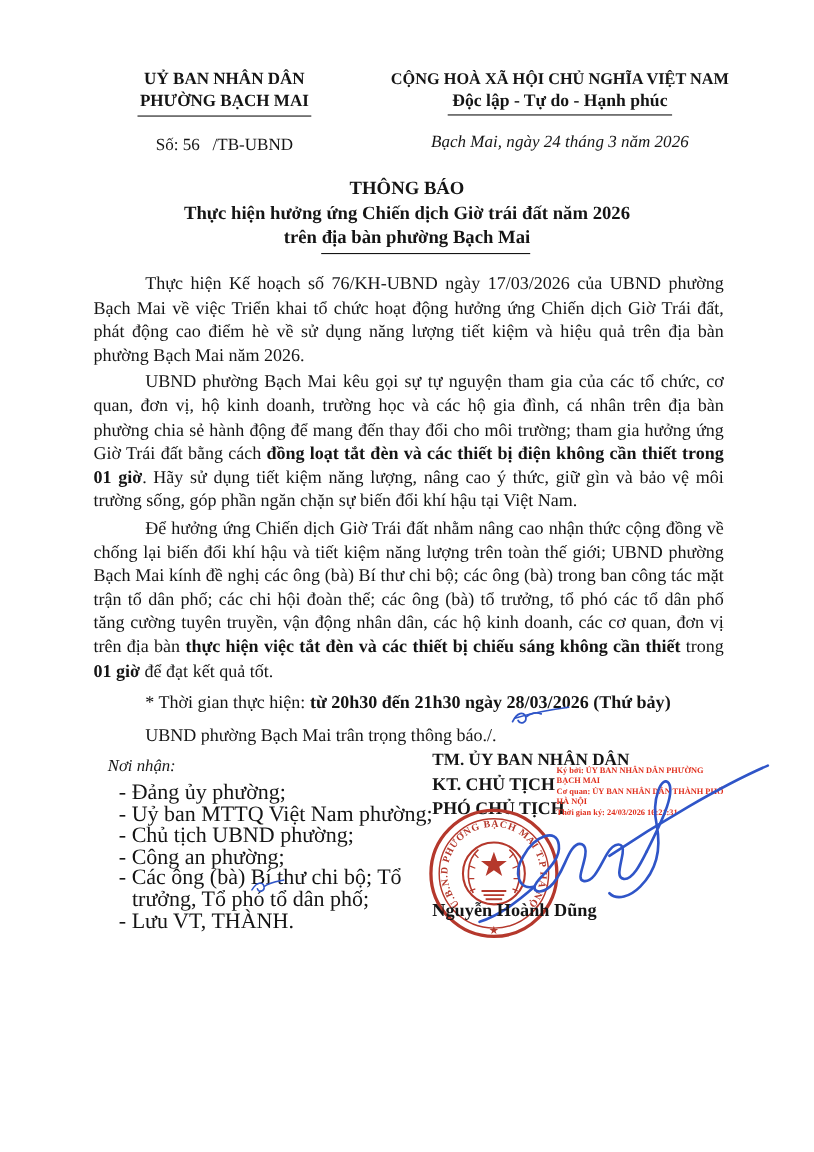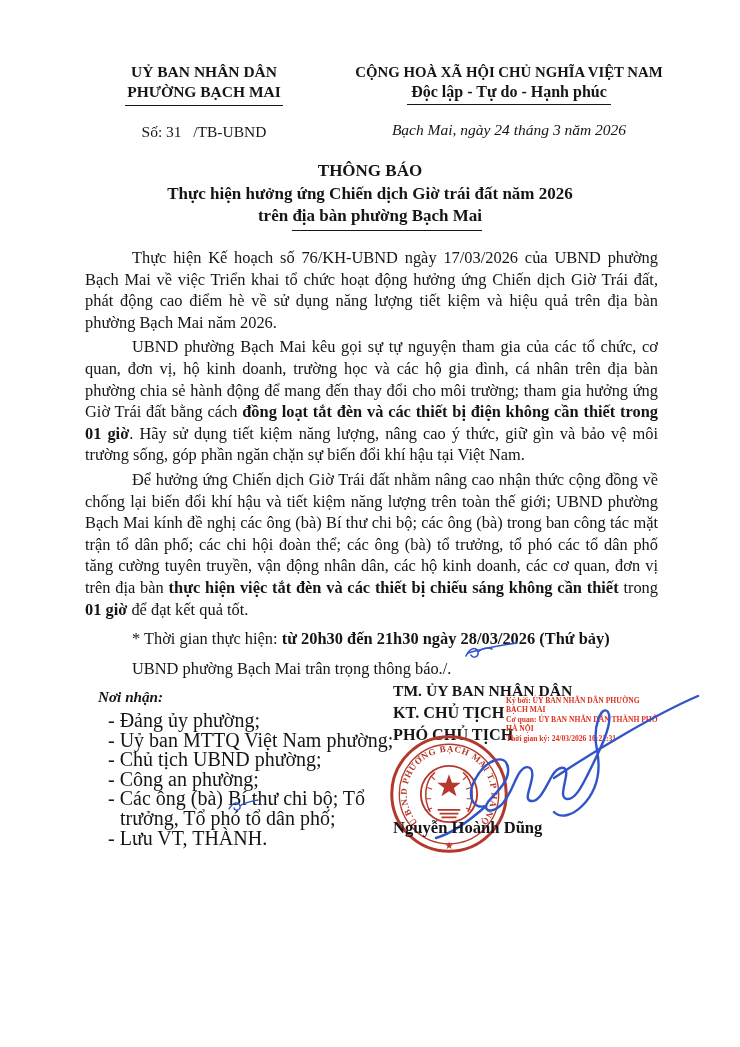--- a/index.html
+++ b/index.html
@@ -23,21 +23,21 @@
   
   .title-block{position:absolute;top:160px;left:0;right:0;text-align:center;font-weight:bold;font-size:17px;line-height:22.5px;}
   .title-underline{display:inline-block;border-bottom:1.6px solid #151515;padding-bottom:2px;}
   
   .body-text{position:absolute;top:247px;left:85px;width:573px;font-size:16.4px;line-height:21.6px;text-align:justify;}
   .para{text-indent:47px;margin:0 0 3px 0;}
   .para.spaced{margin-top:8px;}
   .b{font-weight:bold;}
   
   .recipients{position:absolute;left:98px;top:688px;width:305px;}
-  .recip-head{font-weight:bold;font-style:italic;font-size:15.2px;}
+  .recip-head{font-weight:normal;font-style:italic;font-size:15.2px;}
   .recip-list{margin-top:5px;}
   .recip-item{font-size:20px;line-height:19.6px;padding-left:22px;text-indent:-12px;}
   
   .sig-block{position:absolute;left:393px;top:680px;width:282px;text-align:left;font-weight:bold;}
   .sig-l1{font-size:15.6px;line-height:22px;}
   .sig-l2,.sig-l3{font-size:16.2px;line-height:22px;}
   .signer-name{position:absolute;left:393px;top:818px;width:282px;font-weight:bold;font-size:16.6px;}
   
   .digital-stamp{position:absolute;left:506px;top:696px;width:200px;font-weight:bold;font-size:7.6px;line-height:9.4px;}
   
@@ -45,21 +45,21 @@
 </style>
 </head>
 <body>
 
 <div class="page">
 
   <div class="header">
     <div class="header-left">
       <div class="org-line">UỶ BAN NHÂN DÂN</div>
       <div class="org-line"><span class="org-underline">PHƯỜNG BẠCH MAI</span></div>
-      <div class="doc-number">Số: 31   /TB-UBND</div>
+      <div class="doc-number">Số: 56   /TB-UBND</div>
     </div>
     <div class="header-right">
       <div class="nat-line1">CỘNG HOÀ XÃ HỘI CHỦ NGHĨA VIỆT NAM</div>
       <div class="nat-line2"><span class="nat-underline">Độc lập - Tự do - Hạnh phúc</span></div>
       <div class="date-line">Bạch Mai, ngày 24 tháng 3  năm 2026</div>
     </div>
   </div>
 
   <div class="title-block">
     <div>THÔNG BÁO</div>

